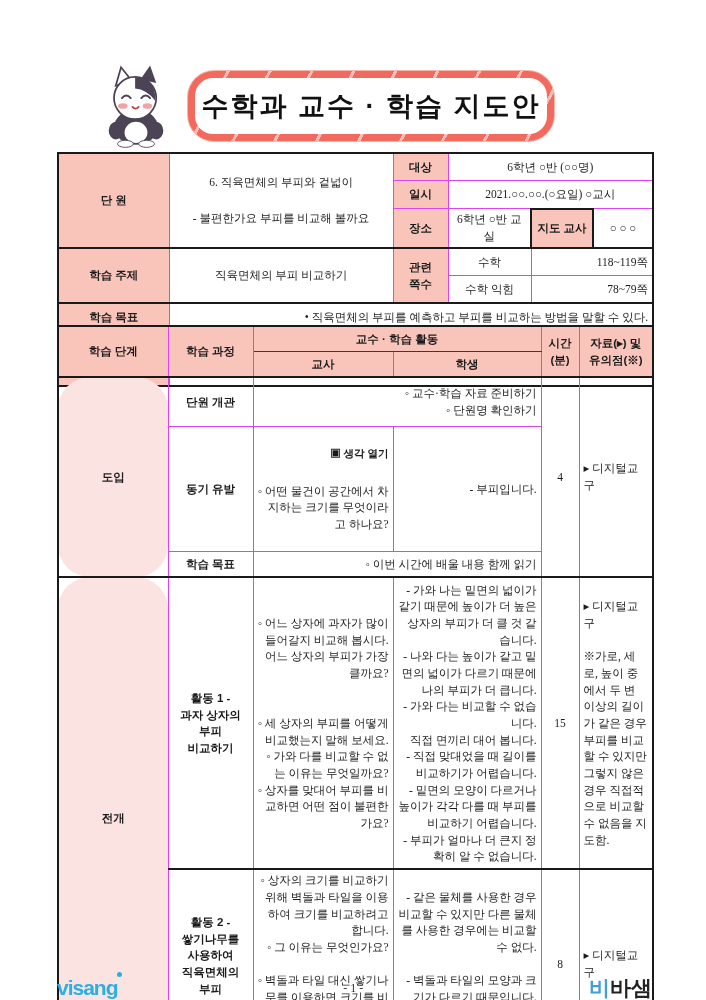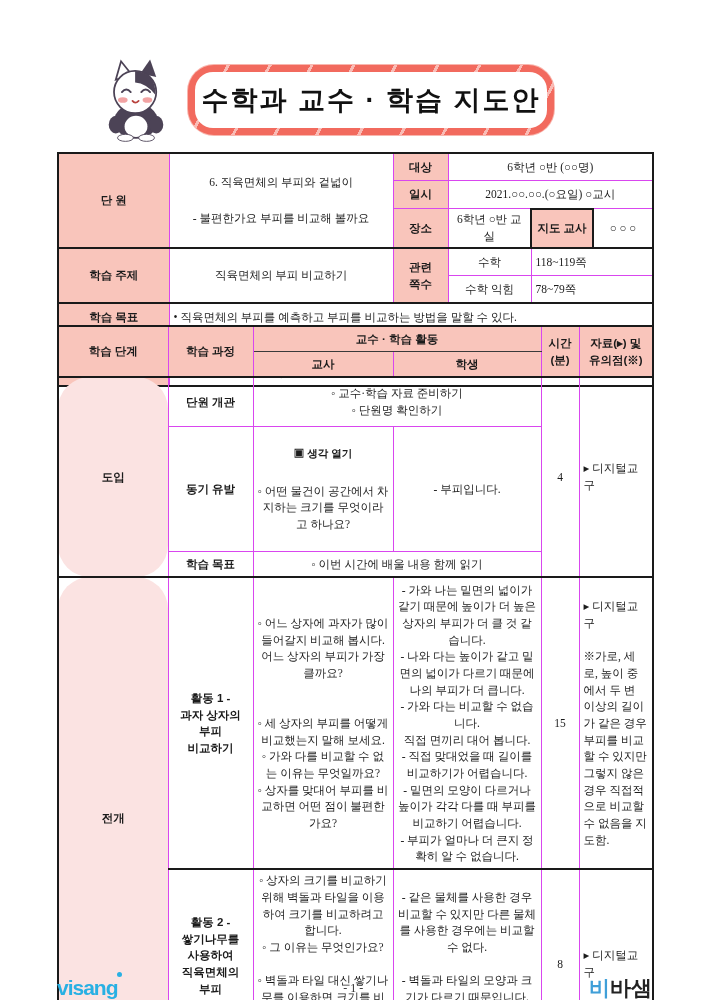--- a/index.html
+++ b/index.html
@@ -1,52 +1,52 @@
 <!DOCTYPE html>
 <html><head>
 <meta charset="utf-8">
 <style>
   html,body{margin:0;padding:0;background:#e8e8e8;}
   .page{position:relative;width:706px;height:1000px;background:#ffffff;margin:0 auto;
         font-family:"Liberation Serif", serif;color:#1b1b1b;overflow:hidden;}
 
   
-  .header{position:absolute;top:56px;left:92px;display:flex;align-items:center;gap:8px;}
+  .header{position:absolute;top:62px;left:92px;display:flex;align-items:center;gap:8px;}
   .cat{width:88px;height:88px;flex:0 0 auto;}
   .title-wrap{width:352px;height:56px;border-radius:26px;padding:7px;
       background:#f26a5e;
       background-image:repeating-linear-gradient(118deg,rgba(255,255,255,0) 0 34px,rgba(255,255,255,.55) 34px 37px);
       box-shadow:0 0 0 1px #f9b6ae;}
   .title-inner{background:#fff;width:100%;height:100%;border-radius:18px;
       display:flex;align-items:center;justify-content:center;
       font-family:"Liberation Sans", sans-serif;font-weight:bold;font-size:27px;letter-spacing:2px;color:#111;}
 
   
   table.t{position:absolute;left:57px;border-collapse:collapse;table-layout:fixed;width:595px;
       border:2px solid #1a1a1a;}
   table.t td{border:1px solid #d946ef;padding:2px 4px;vertical-align:middle;
       font-size:11.5px;line-height:1.45;white-space:pre-line;overflow:hidden;}
   tr.sep td{border-top:2px solid #1a1a1a;}
 
   td.lbl{background:#f9c5bb;font-family:"Liberation Sans", sans-serif;font-weight:bold;
          text-align:center;font-size:12px;}
   td.val{text-align:center;}
-  td.left{text-align:left;padding-left:8px;}
+  td.left{text-align:right;padding-left:8px;}
 
   .t-info{top:152px;}
   .t-info td{height:22px;}
   .unit-cell div{line-height:1.7;}
 
   .t-act{top:325px;}
   td.hc{font-size:11.5px;line-height:1.25;border-bottom:2px solid #1a1a1a;}
   td.stage{background:#fbe3e2;font-family:"Liberation Sans", sans-serif;font-weight:bold;
            text-align:center;font-size:13px;border-radius:32px;}
   td.proc{font-family:"Liberation Sans", sans-serif;font-weight:bold;text-align:center;
           font-size:10.5px;line-height:1.5;}
-  td.body{vertical-align:top;text-align:center;font-size:10.5px;line-height:1.6;padding:4px 5px;}
+  td.body{vertical-align:top;text-align:right;font-size:10.5px;line-height:1.6;padding:4px 5px;}
   td.time{text-align:center;font-size:11.5px;}
   td.note{vertical-align:top;text-align:left;font-size:10px;line-height:1.65;padding:5px 4px;}
   .bold-head{font-family:"Liberation Sans", sans-serif;font-weight:bold;font-size:10.5px;margin-bottom:5px;}
 
   
   .footer{position:absolute;left:57px;top:952px;width:595px;display:flex;align-items:center;margin-top:22px;}
   .logo-visang{font-family:"Liberation Sans", sans-serif;font-weight:bold;font-size:21px;
       color:#29b0e3;letter-spacing:-1px;position:relative;}
   .logo-visang .gdot{position:absolute;right:-2px;bottom:-8px;width:7px;height:7px;border-radius:50%;background:#29b0e3;}
   .logo-visang .gtick{position:absolute;right:-4px;top:-4px;width:5px;height:5px;border-radius:50%;background:#29b0e3;}

